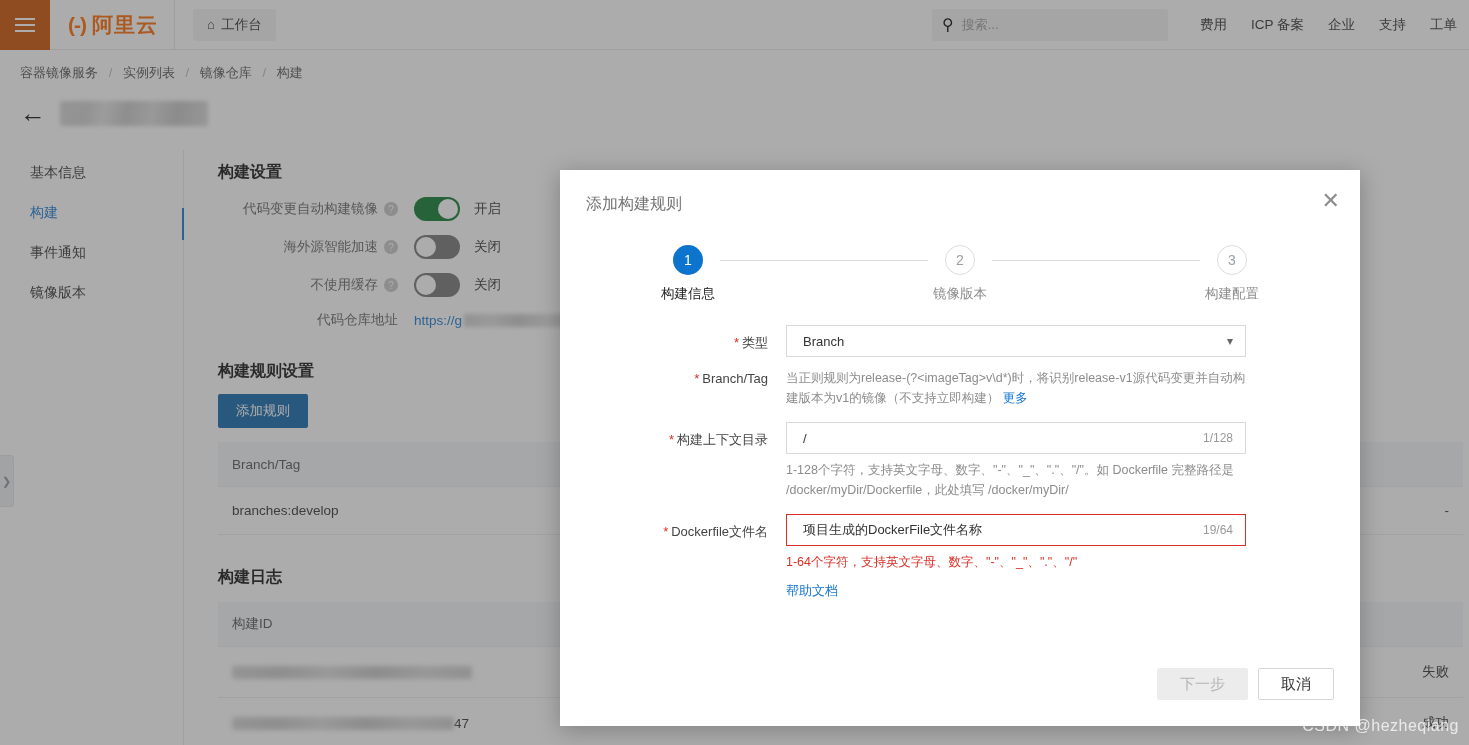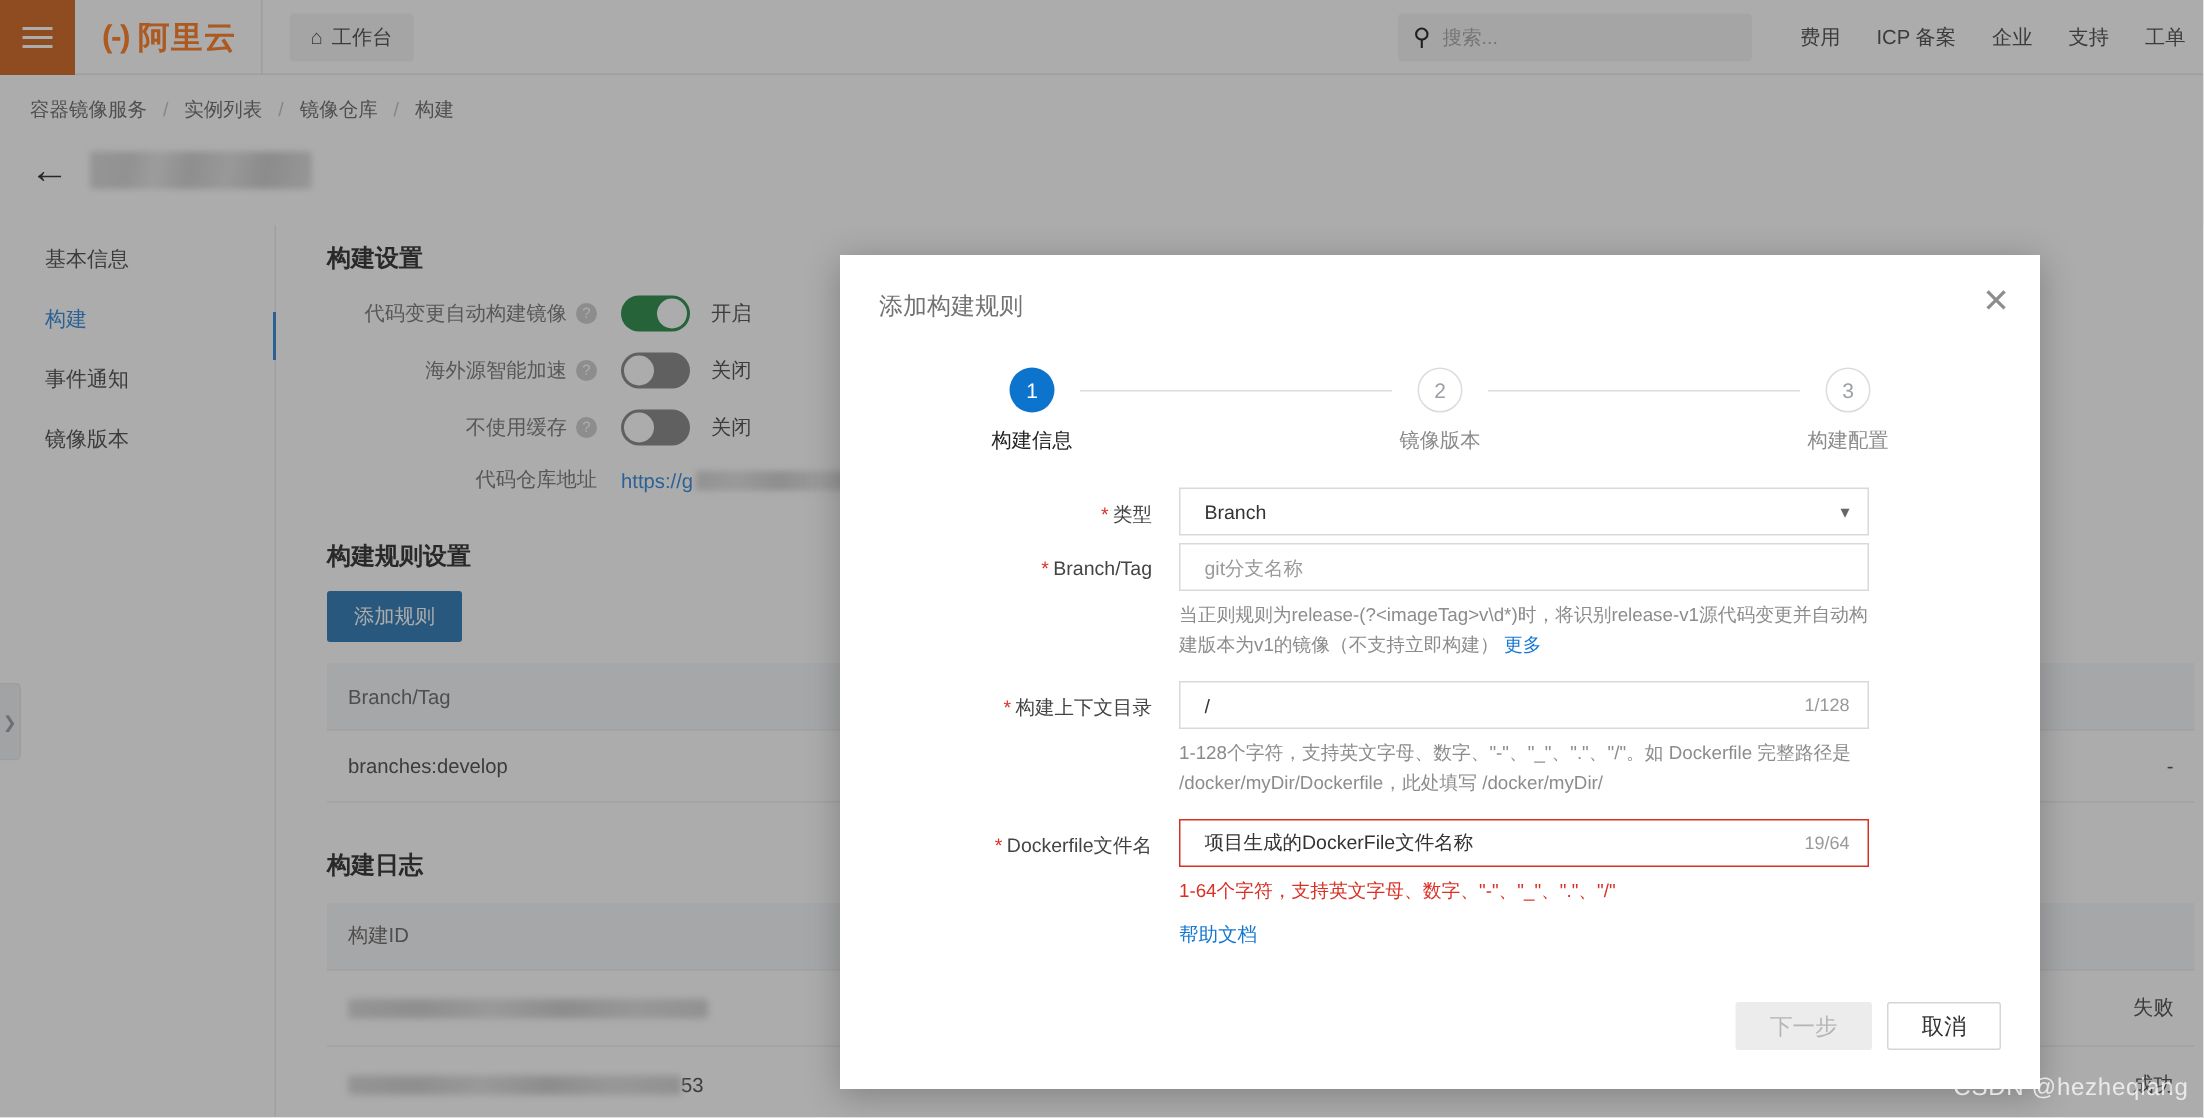--- a/index.html
+++ b/index.html
@@ -310,21 +310,21 @@
         </thead>
         <tbody>
           <tr>
             <td>
               <span class="redacted-cell" style="width:240px"></span>
             </td>
             <td class="st-fail">失败</td>
           </tr>
           <tr>
             <td>
-              <span class="redacted-cell" style="width:222px"></span><span>53</span>
+              <span class="redacted-cell" style="width:222px"></span><span>47</span>
             </td>
             <td class="st-ok">成功</td>
           </tr>
         </tbody>
       </table>
     </div>
   </div>
 
   <div class="overlay"></div>
 
@@ -363,23 +363,20 @@
             <span class="chev">▾</span>
           </div>
         </div>
       </div>
 
       <div class="mrow">
         <div class="mlabel">
           <span class="req">*</span><span>Branch/Tag</span>
         </div>
         <div class="mfield">
-          <div class="inputbox">
-            <input placeholder="git分支名称" style="">
-          </div>
           <div class="hint">
             <span>当正则规则为release-(?&lt;imageTag&gt;v\d*)时，将识别release-v1源代码变更并自动构建版本为v1的镜像（不支持立即构建）</span>
             <span class="lnk">更多</span>
           </div>
         </div>
       </div>
 
       <div class="mrow" style="margin-top:14px;">
         <div class="mlabel">
           <span class="req">*</span><span>构建上下文目录</span>

